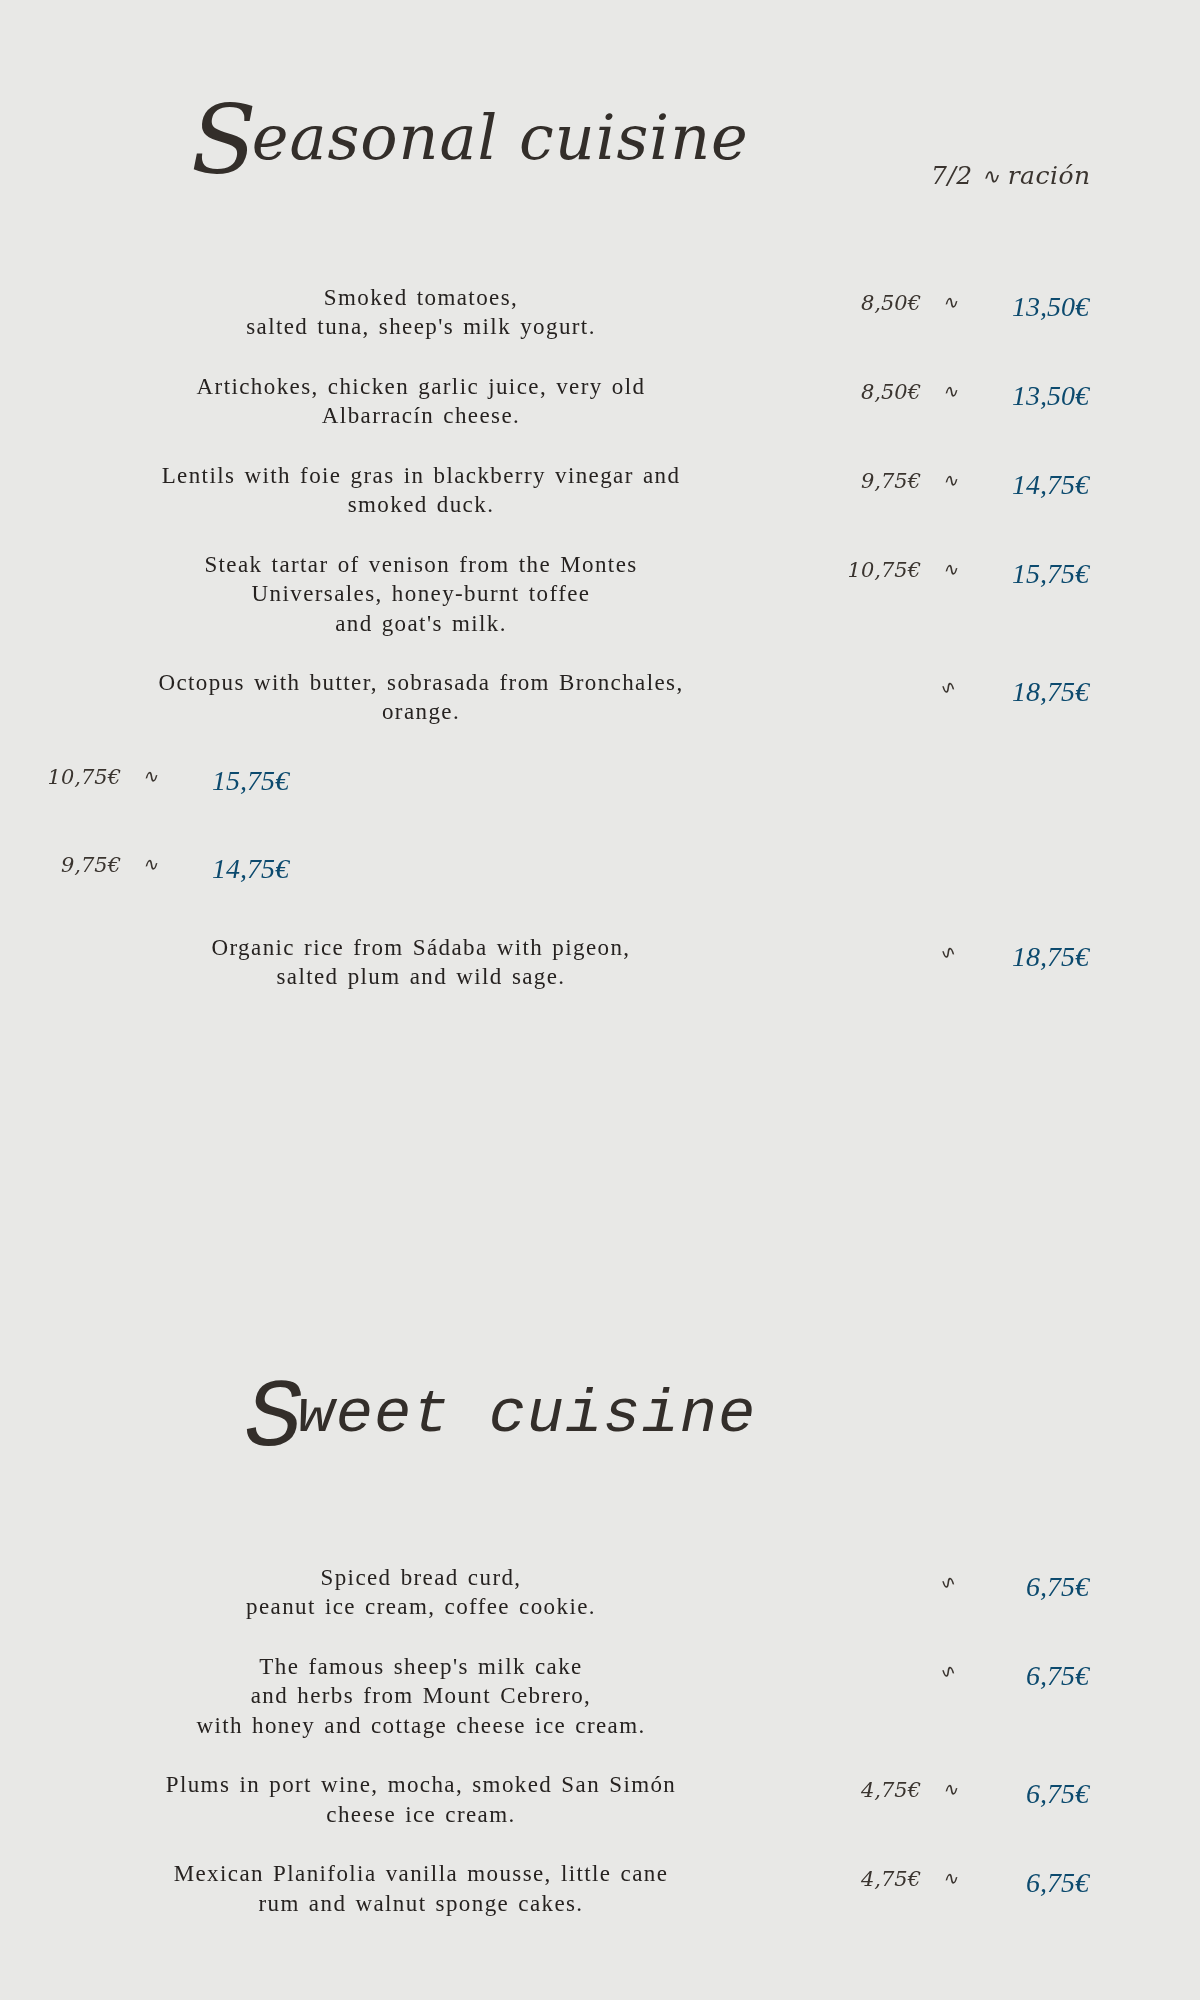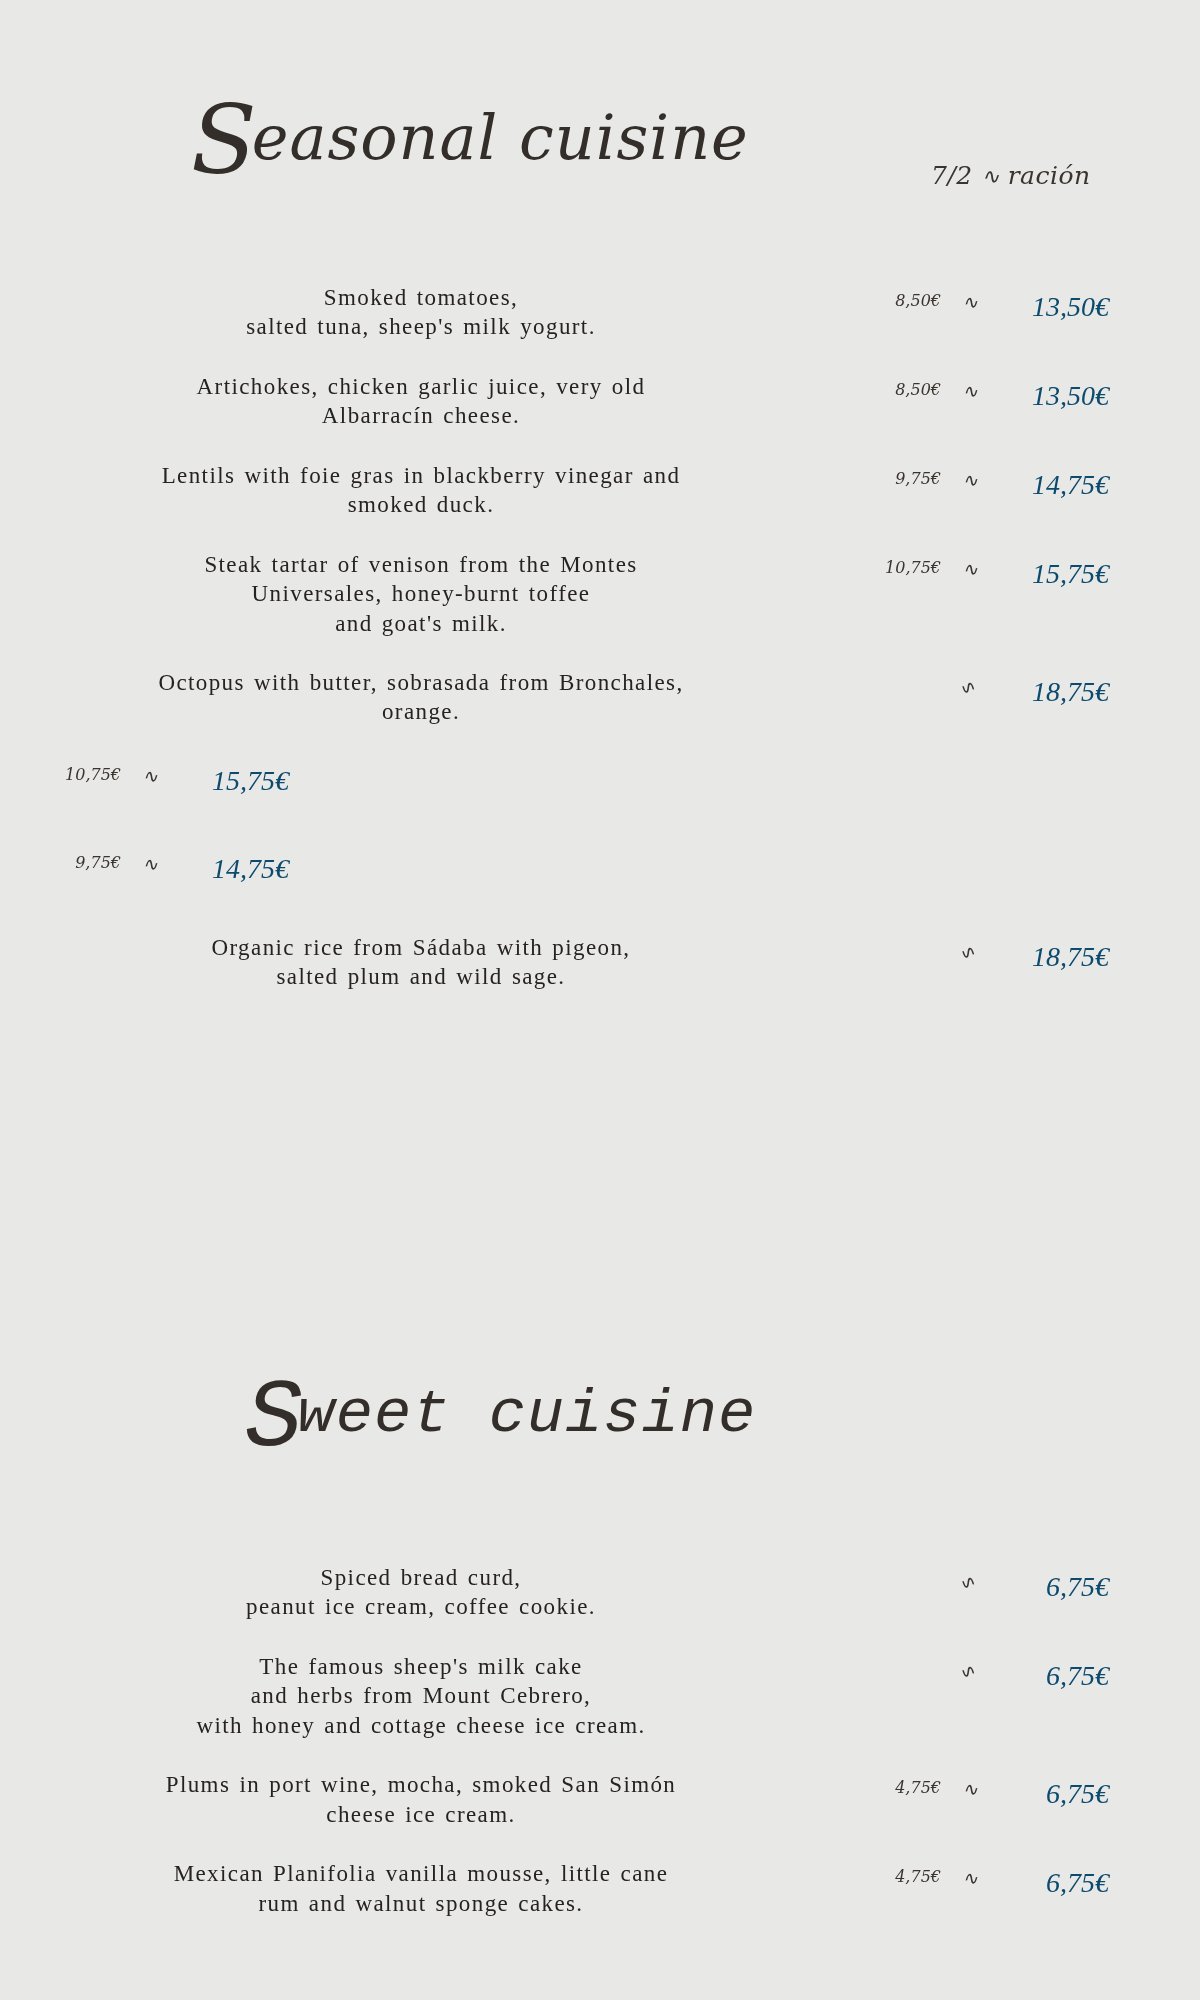--- a/index.html
+++ b/index.html
@@ -83,21 +83,20 @@
   }
   #seasonal-list { top: 282px; }
   #sweet-list { top: 1442px; }
 
   .menu-row {
     position: relative;
     display: flex;
     align-items: flex-start;
     min-height: 58px;
     margin-bottom: 30px;
-    gap: 20px;
   }
   .dish {
     width: 800px;
     padding-left: 40px;
     box-sizing: border-box;
     text-align: center;
     font-family: "Liberation Serif", serif;
     font-size: 23px;
     line-height: 1.28;
     letter-spacing: 1.4px;
@@ -109,21 +108,21 @@
     flex: 1;
     display: flex;
     align-items: flex-start;
     padding-top: 8px;
   }
   .price-half {
     width: 120px;
     text-align: right;
     font-family: "DejaVu Serif", serif;
     font-style: italic;
-    font-size: 16px;
+    font-size: 21px;
     color: #3a342f;
     white-space: nowrap;
   }
   .price-sep {
     width: 58px;
     text-align: center;
     font-family: "DejaVu Serif", serif;
     font-style: italic;
     font-size: 19px;
     color: #3a342f;

